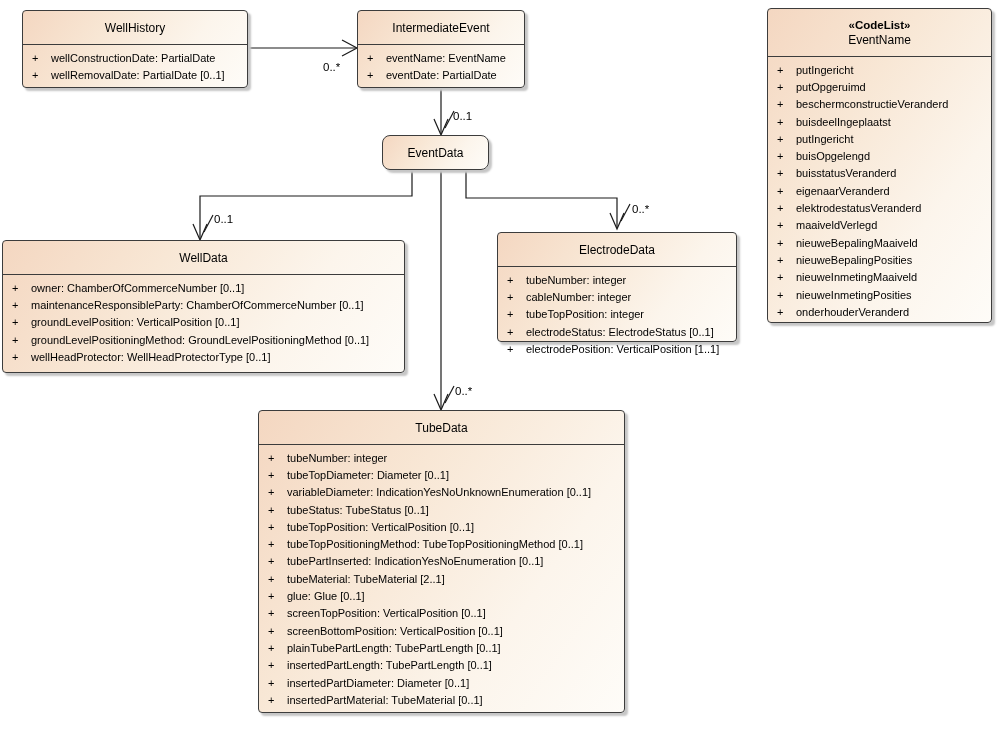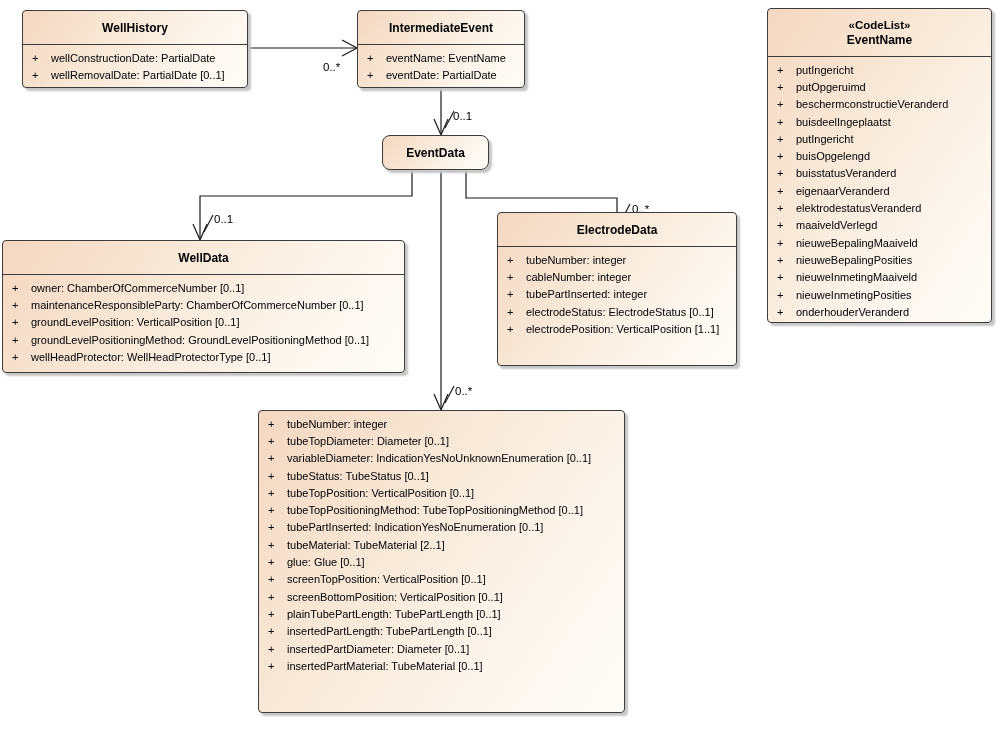--- a/index.html
+++ b/index.html
@@ -15,21 +15,21 @@
     box-shadow:3px 3px 2px #c6c6c6;
     color:#000;
   }
   .uml-class.rounded { border-radius:8px; }
   .hdr {
     display:flex; flex-direction:column; align-items:center; justify-content:center;
     border-bottom:1px solid #3c3c3c; height:33px;
   }
   .hdr.two-line { height:47px; }
   .hdr.headless { border-bottom:none; height:100%; }
-  .title { font-size:12px; font-weight:bold; line-height:14px; }
+  .title { font-size:12px; font-weight:normal; line-height:14px; }
   .stereo { font-size:11.5px; font-weight:bold; line-height:15px; }
   .body { padding-top:4px; }
   .row {
     display:flex; align-items:center; height:17.3px;
     font-size:11px; white-space:nowrap;
   }
   .vis { flex:none; width:19px; padding-left:9px; }
   .mult { position:absolute; font-size:11.5px; color:#000; line-height:13px; }
   svg line, svg polyline, svg path { stroke:#1a1a1a; stroke-width:1.2; fill:none; }
 </style>
@@ -204,49 +204,52 @@
           <span class="vis">+</span>
           <span>groundLevelPositioningMethod: GroundLevelPositioningMethod [0..1]</span>
         </div>
       <div class="row">
           <span class="vis">+</span>
           <span>wellHeadProtector: WellHeadProtectorType [0..1]</span>
         </div>
     </div>
   </div>
 
-  <div class="uml-class" style="left:497px; top:212px; width:240px; height:154px">
+  <div class="uml-class" style="left:497px; top:232px; width:240px; height:110px">
     <div class="hdr">
       <div class="title">ElectrodeData</div>
     </div>
     <div class="body">
       <div class="row">
           <span class="vis">+</span>
           <span>tubeNumber: integer</span>
         </div>
       <div class="row">
           <span class="vis">+</span>
           <span>cableNumber: integer</span>
         </div>
       <div class="row">
           <span class="vis">+</span>
-          <span>tubePartInserted: integer</span>
+          <span>tubeTopPosition: integer</span>
         </div>
       <div class="row">
           <span class="vis">+</span>
           <span>electrodeStatus: ElectrodeStatus [0..1]</span>
         </div>
       <div class="row">
           <span class="vis">+</span>
           <span>electrodePosition: VerticalPosition [1..1]</span>
         </div>
     </div>
   </div>
 
   <div class="uml-class" style="left:258px; top:410px; width:367px; height:303px">
+    <div class="hdr">
+      <div class="title">TubeData</div>
+    </div>
     <div class="body">
       <div class="row">
           <span class="vis">+</span>
           <span>tubeNumber: integer</span>
         </div>
       <div class="row">
           <span class="vis">+</span>
           <span>tubeTopDiameter: Diameter [0..1]</span>
         </div>
       <div class="row">

